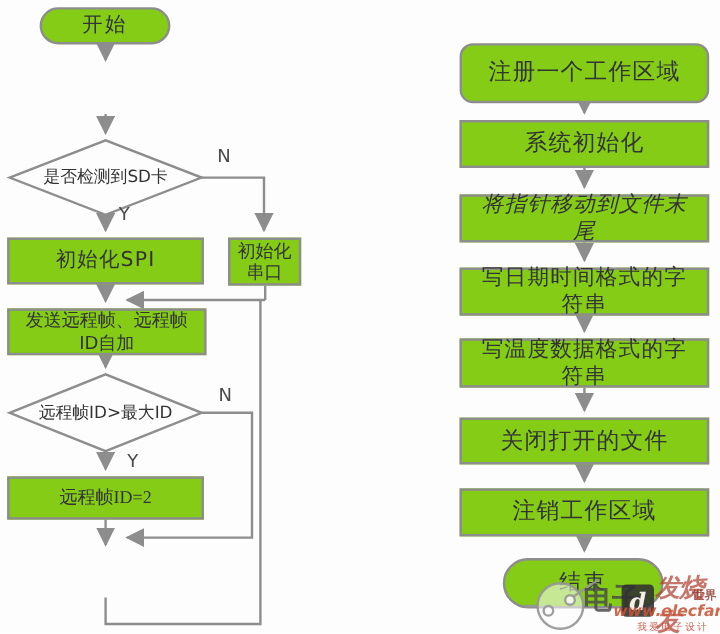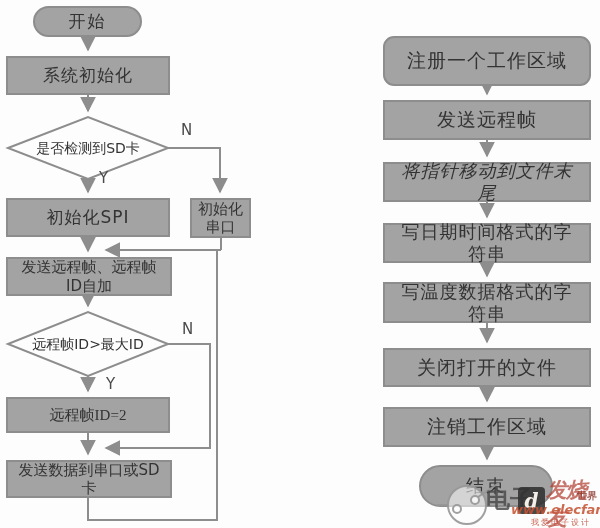--- a/index.html
+++ b/index.html
@@ -4,21 +4,21 @@
 <style>
   html,body{margin:0;padding:0;}
   #stage{
     position:relative; width:600px; height:528px; overflow:hidden;
     background:#fdfdfd;
     font-family:"DejaVu Sans","Liberation Sans",sans-serif;
   }
   #connectors{position:absolute;left:0;top:0;width:600px;height:528px;}
   .node{
     position:absolute; box-sizing:border-box;
-    border:2px solid #8d8d8d; background:#a3a3a3;
+    border:2px solid #8d8d8d; background:#84cc16;
     display:flex; align-items:center; justify-content:center;
     text-align:center; color:#333; white-space:pre-line; line-height:1.22;
   }
   .stadium{border-radius:999px;}
   .dtext{
     position:absolute; display:flex; align-items:center; justify-content:center;
     text-align:left; color:#333; white-space:pre-line; line-height:1.15;
   }
   .lbl{position:absolute; color:#4a4a4a; font-size:15px; font-weight:500;}
 
@@ -98,39 +98,36 @@
       <path d="M487,140 L487,156" marker-end="url(#ah)"></path>
       <path d="M487,202 L487,217" marker-end="url(#ah)"></path>
       <path d="M487,263 L487,276" marker-end="url(#ah)"></path>
       <path d="M487,323 L487,342" marker-end="url(#ah)"></path>
       <path d="M487,387 L487,401" marker-end="url(#ah)"></path>
       <path d="M487,447 L487,459" marker-end="url(#ah)"></path>
     </g>
   </svg>
 
   <div id="n-start" class="node stadium">开始</div>
-  <div id="n-sysinit" class="node">系统初始化</div>
   <div id="d1-text" class="dtext">是否检测到SD卡</div>
   <div id="n-spi" class="node">初始化SPI</div>
   <div id="n-serial" class="node">初始化
 串口</div>
   <div id="n-sendframe" class="node">发送远程帧、远程帧
 ID自加</div>
   <div id="d2-text" class="dtext">远程帧ID&gt;最大ID</div>
   <div id="n-idset" class="node">远程帧ID=2</div>
-  <div id="n-senddata" class="node">发送数据到串口或SD
-卡</div>
 
   <div id="lbl-y1" class="lbl">Y</div>
   <div id="lbl-n1" class="lbl">N</div>
   <div id="lbl-y2" class="lbl">Y</div>
   <div id="lbl-n2" class="lbl">N</div>
 
   <div id="r1" class="node rbox">注册一个工作区域</div>
-  <div id="r2" class="node rbox">发送远程帧</div>
+  <div id="r2" class="node rbox">系统初始化</div>
   <div id="r3" class="node rbox">将指针移动到文件末
 尾</div>
   <div id="r4" class="node rbox">写日期时间格式的字
 符串</div>
   <div id="r5" class="node rbox">写温度数据格式的字
 符串</div>
   <div id="r7" class="node rbox">注销工作区域</div>
   <div id="r6" class="node rbox">关闭打开的文件</div>
   <div id="n-end" class="node stadium">结束</div>
 

